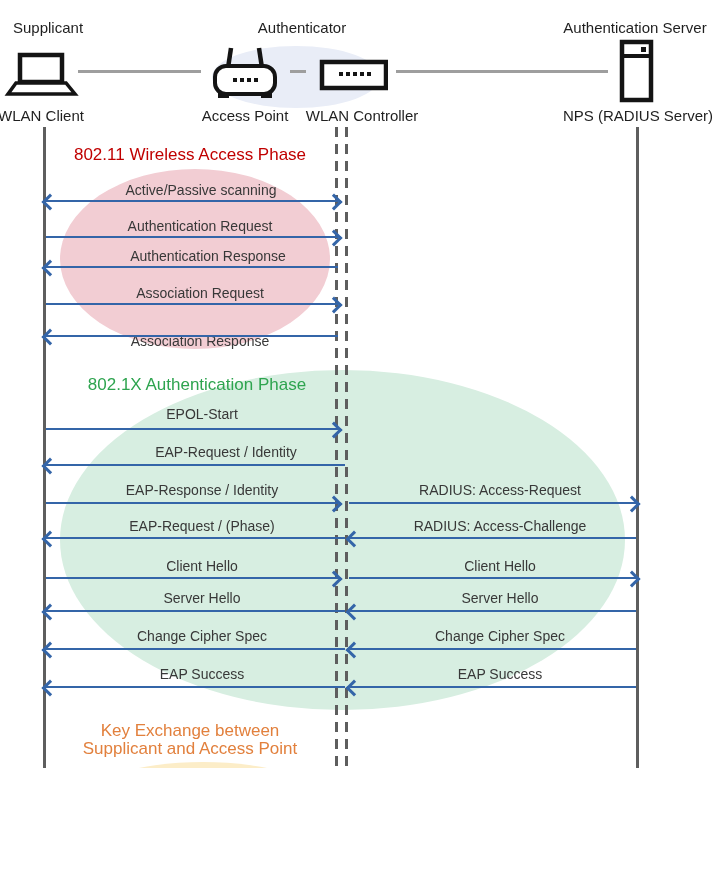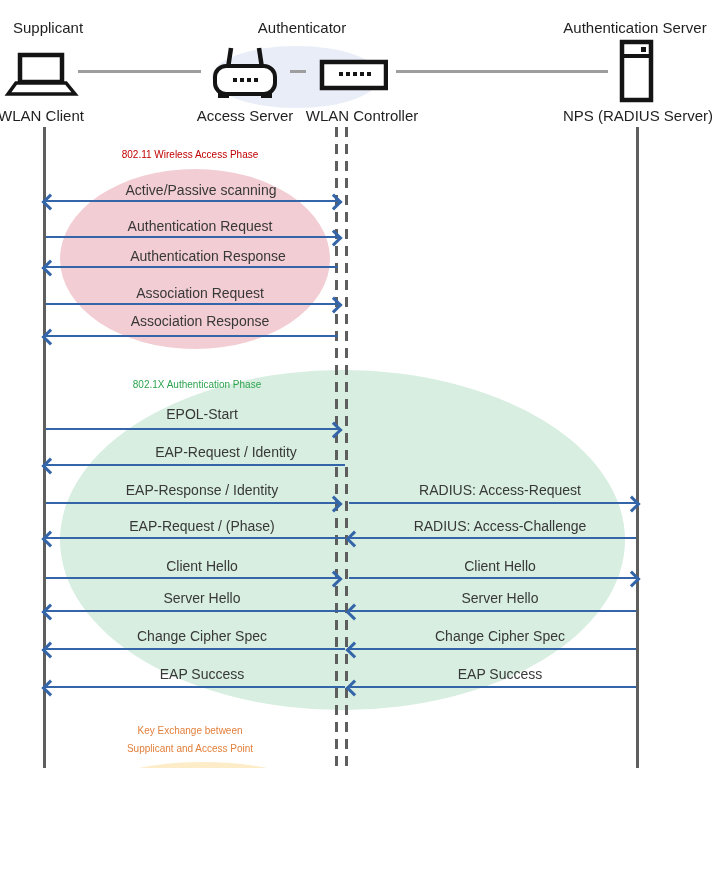--- a/index.html
+++ b/index.html
@@ -7,21 +7,21 @@
           font-family:"Liberation Sans",sans-serif;}
   .ellipse{position:absolute;border-radius:50%;z-index:1;}
   .connector{position:absolute;top:70px;height:3px;background:#9e9e9e;z-index:1;}
   .lifeline{position:absolute;top:127px;height:730px;width:3px;background:#5e5e5e;z-index:2;}
   .lifeline.dashed{background:repeating-linear-gradient(to bottom,#5e5e5e 0 10px,transparent 10px 17px);}
   .role{position:absolute;top:19px;font-size:15px;color:#1f1f1f;white-space:nowrap;z-index:3;}
   .node-label{position:absolute;top:107px;font-size:15px;color:#1f1f1f;white-space:nowrap;
               transform:translateX(-50%);z-index:3;}
   .centered{transform:translateX(-50%);}
   .phase-title{position:absolute;transform:translateX(-50%);white-space:nowrap;
-               font-size:10px;line-height:17px;z-index:3;}
+               font-size:17px;line-height:17px;z-index:3;}
   .msg{position:absolute;transform:translateX(-50%);white-space:nowrap;font-size:14px;
        line-height:16px;color:#383838;z-index:3;}
   .arrow{position:absolute;height:2px;background:#3465a8;color:#3465a8;z-index:3;}
   .ah{position:absolute;width:9px;height:9px;top:-4px;}
   .ah.r{right:-2px;border-top:3px solid #3465a8;border-right:3px solid #3465a8;transform:rotate(45deg);}
   .ah.l{left:-2px;border-bottom:3px solid #3465a8;border-left:3px solid #3465a8;transform:rotate(45deg);}
   .icon{position:absolute;z-index:3;}
   svg{display:block;}
 </style>
 </head>
@@ -78,21 +78,21 @@
   </div>
   <div class="icon" style="left:615px;top:38px;">
     <svg width="42" height="68" viewBox="0 0 42 68">
       <rect x="7" y="4" width="29" height="58" fill="#fff" stroke="#141414" stroke-width="4.5"></rect>
       <line x1="7" y1="18" x2="36" y2="18" stroke="#141414" stroke-width="4"></line>
       <rect x="26" y="9" width="5" height="5" fill="#141414"></rect>
     </svg>
   </div>
 
   <div class="node-label" style="left:41px;">WLAN Client</div>
-  <div class="node-label" style="left:245px;">Access Server</div>
+  <div class="node-label" style="left:245px;">Access Point</div>
   <div class="node-label" style="left:362px;">WLAN Controller</div>
   <div class="node-label" style="left:638px;">NPS (RADIUS Server)</div>
 
   <div class="phase-title" style="left:190px;top:146px;color:#c00000;">802.11 Wireless Access Phase</div>
 
   <div class="msg" style="left:201px;top:182px;text-align:right;">Active/Passive scanning</div>
   <div class="arrow" style="left:46px;top:200px;width:292px;">
       <i class="ah l"></i>
       <i class="ah r"></i>
     </div>
@@ -105,21 +105,21 @@
   <div class="msg" style="left:208px;top:248px;">Authentication Response</div>
   <div class="arrow" style="left:46px;top:266px;width:292px;">
       <i class="ah l"></i>
     </div>
 
   <div class="msg" style="left:200px;top:285px;">Association Request</div>
   <div class="arrow" style="left:46px;top:303px;width:292px;">
       <i class="ah r"></i>
     </div>
 
-  <div class="msg" style="left:200px;top:313px;">Association Response</div>
+  <div class="msg" style="left:200px;top:333px;">Association Response</div>
   <div class="arrow" style="left:46px;top:335px;width:292px;">
       <i class="ah l"></i>
     </div>
 
   <div class="phase-title" style="left:197px;top:376px;color:#2ea44f;">802.1X Authentication Phase</div>
 
   <div class="msg" style="left:202px;top:406px;">EPOL-Start</div>
   <div class="arrow" style="left:46px;top:428px;width:292px;">
       <i class="ah r"></i>
     </div>

